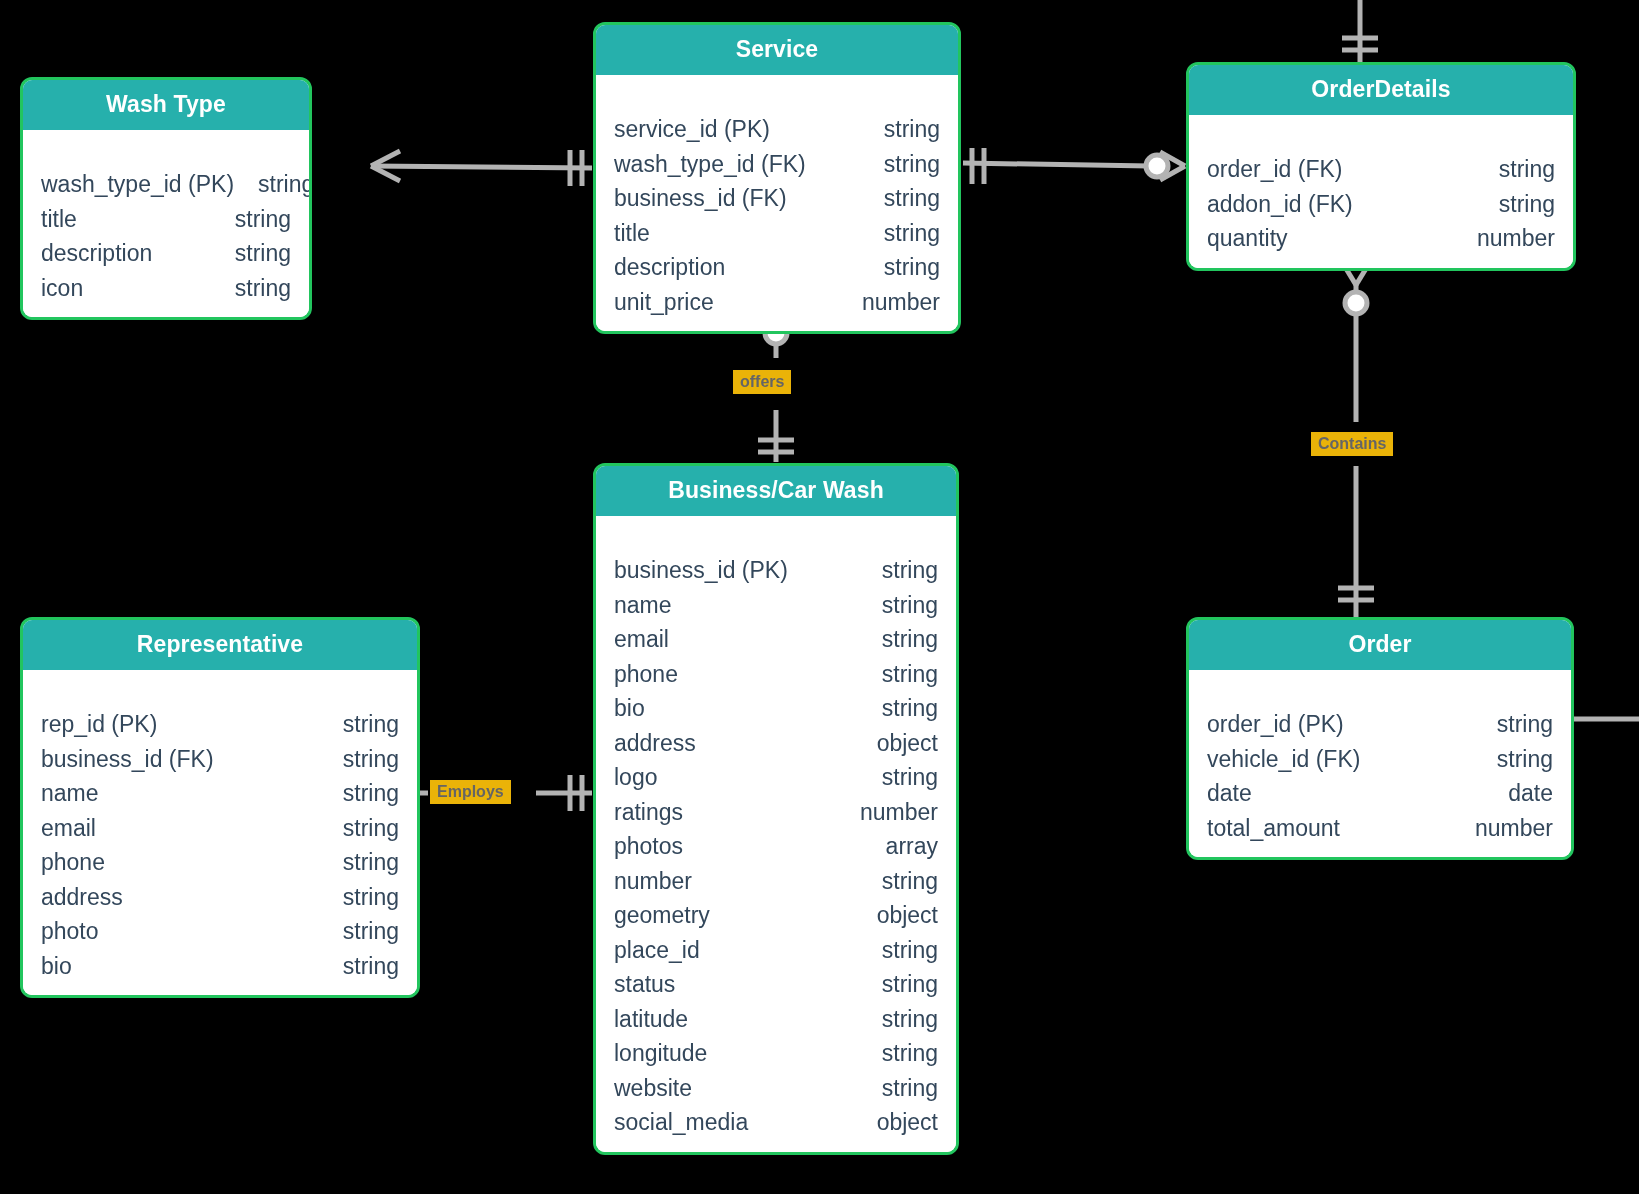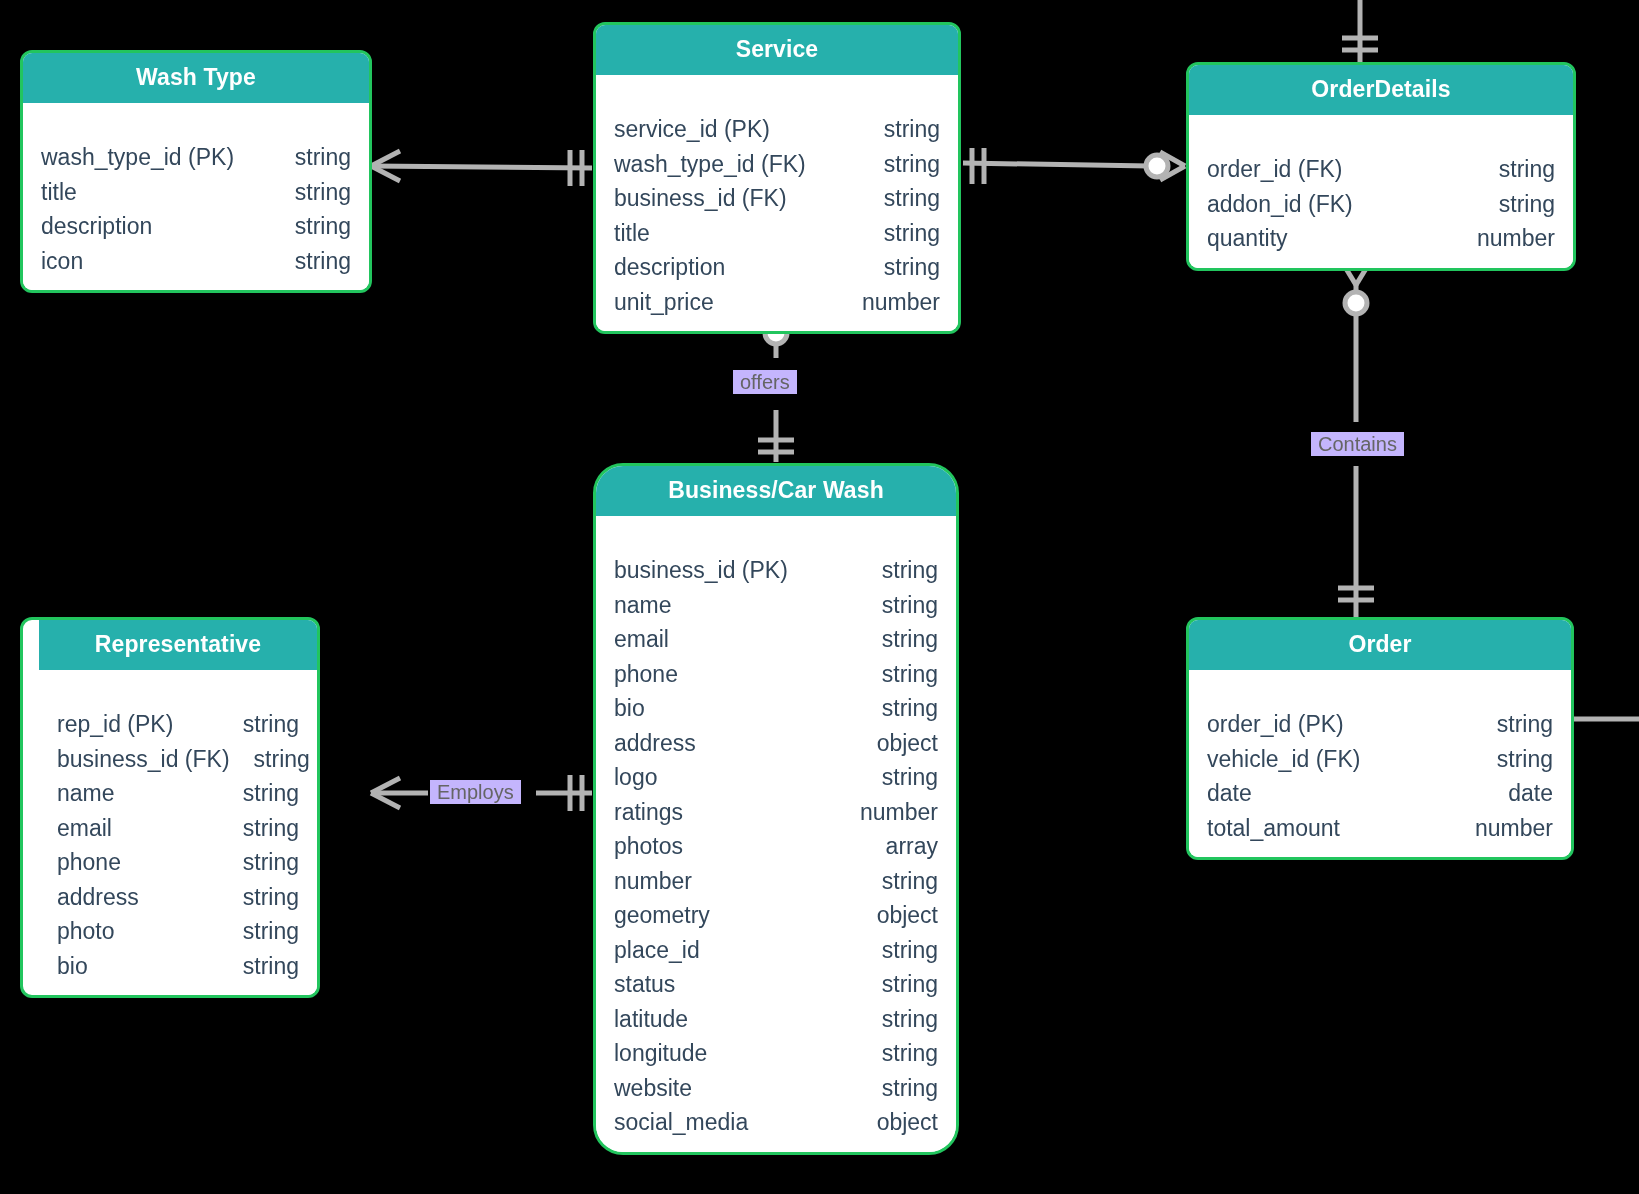--- a/index.html
+++ b/index.html
@@ -50,26 +50,27 @@
     color: #33475b;
     line-height: 34.5px;
     white-space: nowrap;
   }
   .field-name { text-align: left; }
   .field-type { text-align: right; padding-left: 24px; }
 
   
   .rel-label {
     position: absolute;
-    font-size: 20px;
+    font-size: 16px;
     color: #656565;
-    background: #c4b5fd;
+    background: #eab308;
     padding: 0 7px;
     white-space: nowrap;
     line-height: 24px;
+    font-weight: bold;
   }
 
   
   #wires {
     position: absolute;
     left: 0;
     top: 0;
     width: 1639px;
     height: 1194px;
     pointer-events: none;
@@ -158,21 +159,21 @@
     </g>
 
     
     <g>
       <line x1="1530" y1="719" x2="1639" y2="719"></line>
       <line x1="1545" y1="701" x2="1545" y2="737"></line>
       <line x1="1557" y1="701" x2="1557" y2="737"></line>
     </g>
   </svg>
 
-  <div class="entity" style="left:20px; top:50px; width:352px;">
+  <div class="entity" style="left:20px; top:77px; width:292px;">
     <div class="entity-header">Wash Type</div>
     <div class="entity-body">
       <div class="field-row">
         <span class="field-name">wash_type_id (PK)</span>
         <span class="field-type">string</span>
       </div>
       <div class="field-row">
         <span class="field-name">title</span>
         <span class="field-type">string</span>
       </div>
@@ -228,21 +229,21 @@
         <span class="field-name">addon_id (FK)</span>
         <span class="field-type">string</span>
       </div>
       <div class="field-row">
         <span class="field-name">quantity</span>
         <span class="field-type">number</span>
       </div>
     </div>
   </div>
 
-  <div class="entity" style="left:593px; top:463px; width:366px;border-radius:30px;">
+  <div class="entity" style="left:593px; top:463px; width:366px;">
     <div class="entity-header">Business/Car Wash</div>
     <div class="entity-body">
       <div class="field-row">
         <span class="field-name">business_id (PK)</span>
         <span class="field-type">string</span>
       </div>
       <div class="field-row">
         <span class="field-name">name</span>
         <span class="field-type">string</span>
       </div>
@@ -302,21 +303,21 @@
         <span class="field-name">website</span>
         <span class="field-type">string</span>
       </div>
       <div class="field-row">
         <span class="field-name">social_media</span>
         <span class="field-type">object</span>
       </div>
     </div>
   </div>
 
-  <div class="entity" style="left:20px; top:617px; width:300px;padding-left:16px;">
+  <div class="entity" style="left:20px; top:617px; width:400px;">
     <div class="entity-header">Representative</div>
     <div class="entity-body">
       <div class="field-row">
         <span class="field-name">rep_id (PK)</span>
         <span class="field-type">string</span>
       </div>
       <div class="field-row">
         <span class="field-name">business_id (FK)</span>
         <span class="field-type">string</span>
       </div>

